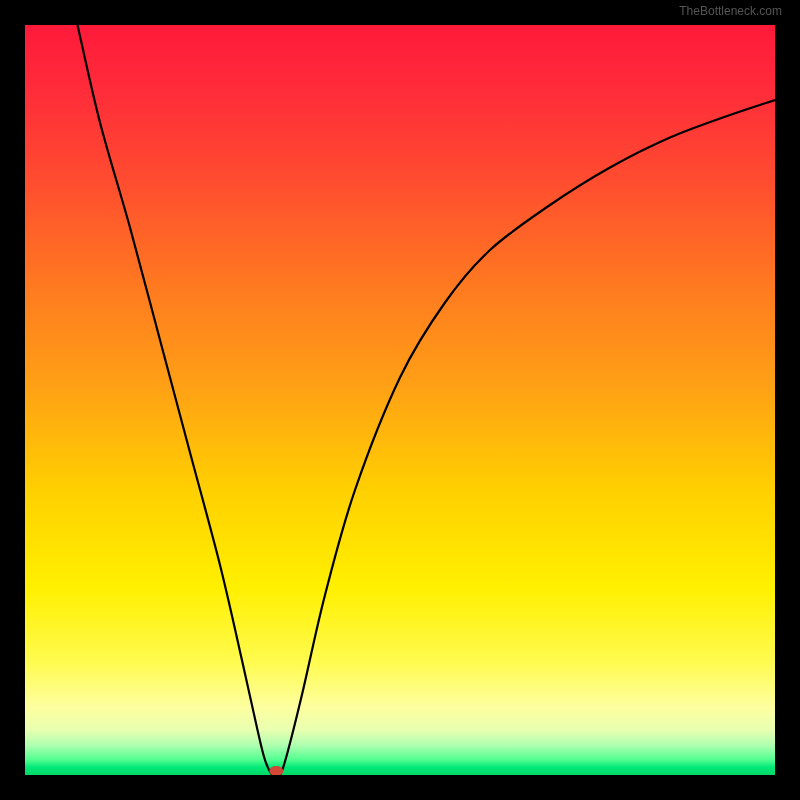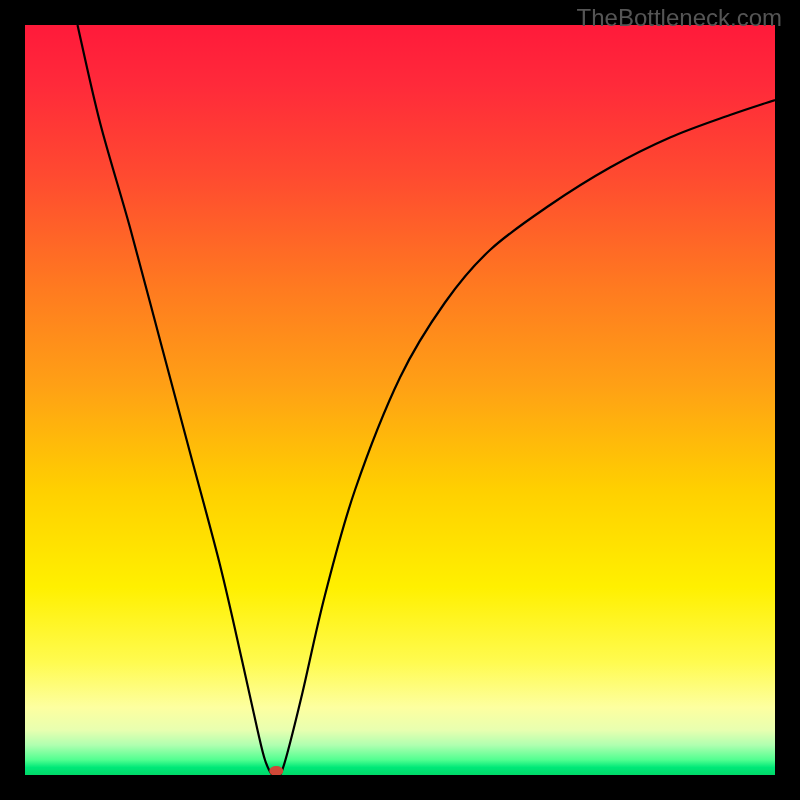--- a/index.html
+++ b/index.html
@@ -8,21 +8,21 @@
     height: 800px;
     background: #000;
     position: relative;
     font-family: Arial, sans-serif;
   }
   .watermark {
     position: absolute;
     top: 4px;
     right: 18px;
     color: #555;
-    font-size: 24px;
+    font-size: 12px;
     font-weight: 500;
     z-index: 10;
   }
   .plot-area {
     position: absolute;
     left: 25px;
     top: 25px;
     width: 750px;
     height: 750px;
     overflow: hidden;

